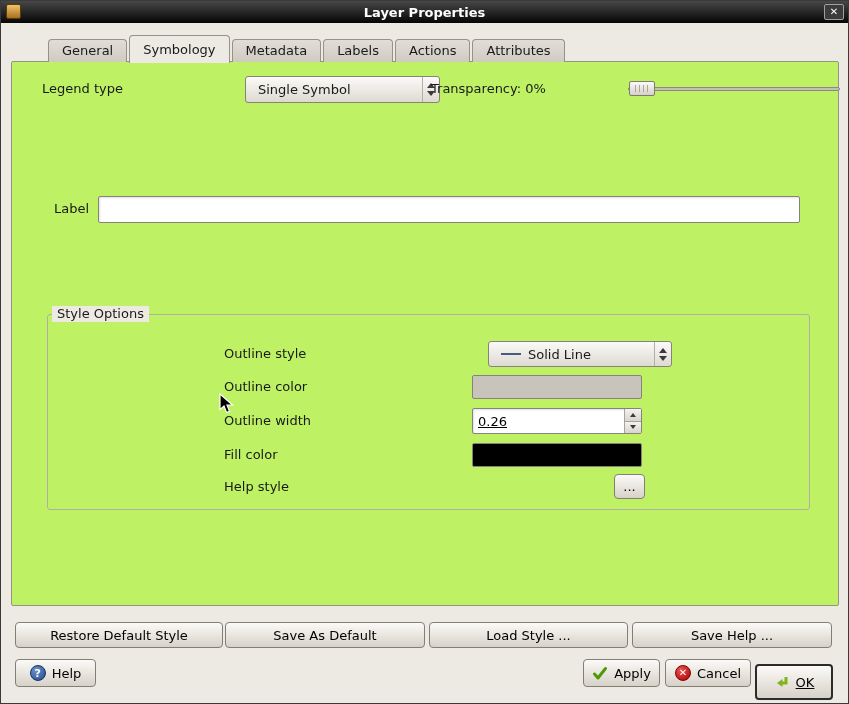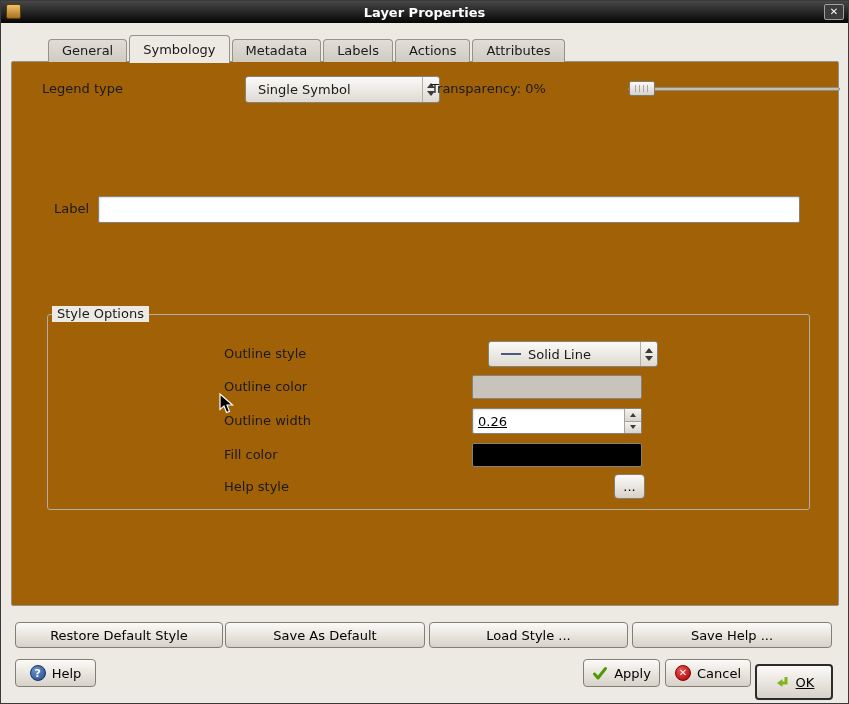--- a/index.html
+++ b/index.html
@@ -41,21 +41,21 @@
     background: linear-gradient(#e2ded7, #cfcbc3);
     border: 1px solid #96928a; border-bottom: none;
     border-radius: 4px 4px 0 0; cursor: default; white-space: nowrap;
   }
   .tab.active {
     height: 28px; padding-top: 6px; background: #edeae3;
     position: relative; z-index: 4; margin-bottom: -1px;
   }
   .page {
     position: absolute; left: 10px; top: 60px; width: 828px; height: 545px;
-    border: 1px solid #96928a; border-radius: 2px; background: #a16207; z-index: 1;
+    border: 1px solid #96928a; border-radius: 2px; background: #bef264; z-index: 1;
   }
   .abs { position: absolute; }
   .lbl { line-height: 26px; white-space: nowrap; }
   
   .combo {
     position: absolute; display: flex; align-items: center;
     background: linear-gradient(#fbfaf8, #dedad2);
     border: 1px solid #87837a; border-radius: 3px;
     padding-left: 12px; cursor: default; margin-left: 16px;
   }
@@ -169,21 +169,21 @@
       <div class="slider-handle"></div>
     </div>
 
     <div class="abs lbl" style="left:42px; top:134px;">Label</div>
     <input class="text-input" style="left: 86px; top: 134px; width: 702px; height: 27px;" value="">
 
     <div class="groupbox" style="left:35px; top:252px; width:763px; height:196px;"></div>
     <div class="group-title" style="left:40px; top:244px;">Style Options</div>
 
     <div class="abs lbl" style="left:212px; top:279px;">Outline style</div>
-    <div class="combo" style="left:460px; top:279px; width:170px; height:26px;">
+    <div class="combo" style="left:460px; top:279px; width:184px; height:26px;">
       <span class="line-icon line-blue"></span>
       <span class="combo-text">Solid Line</span>
       <span class="combo-stepper">
           <i class="tri-up"></i>
           <i class="tri-down"></i>
         </span>
     </div>
 
     <div class="abs lbl" style="left:212px; top:312px;">Outline color</div>
     <button class="color-btn" style="left:460px; top:313px; width:170px; height:24px; background:#c8c4bc;"></button>

